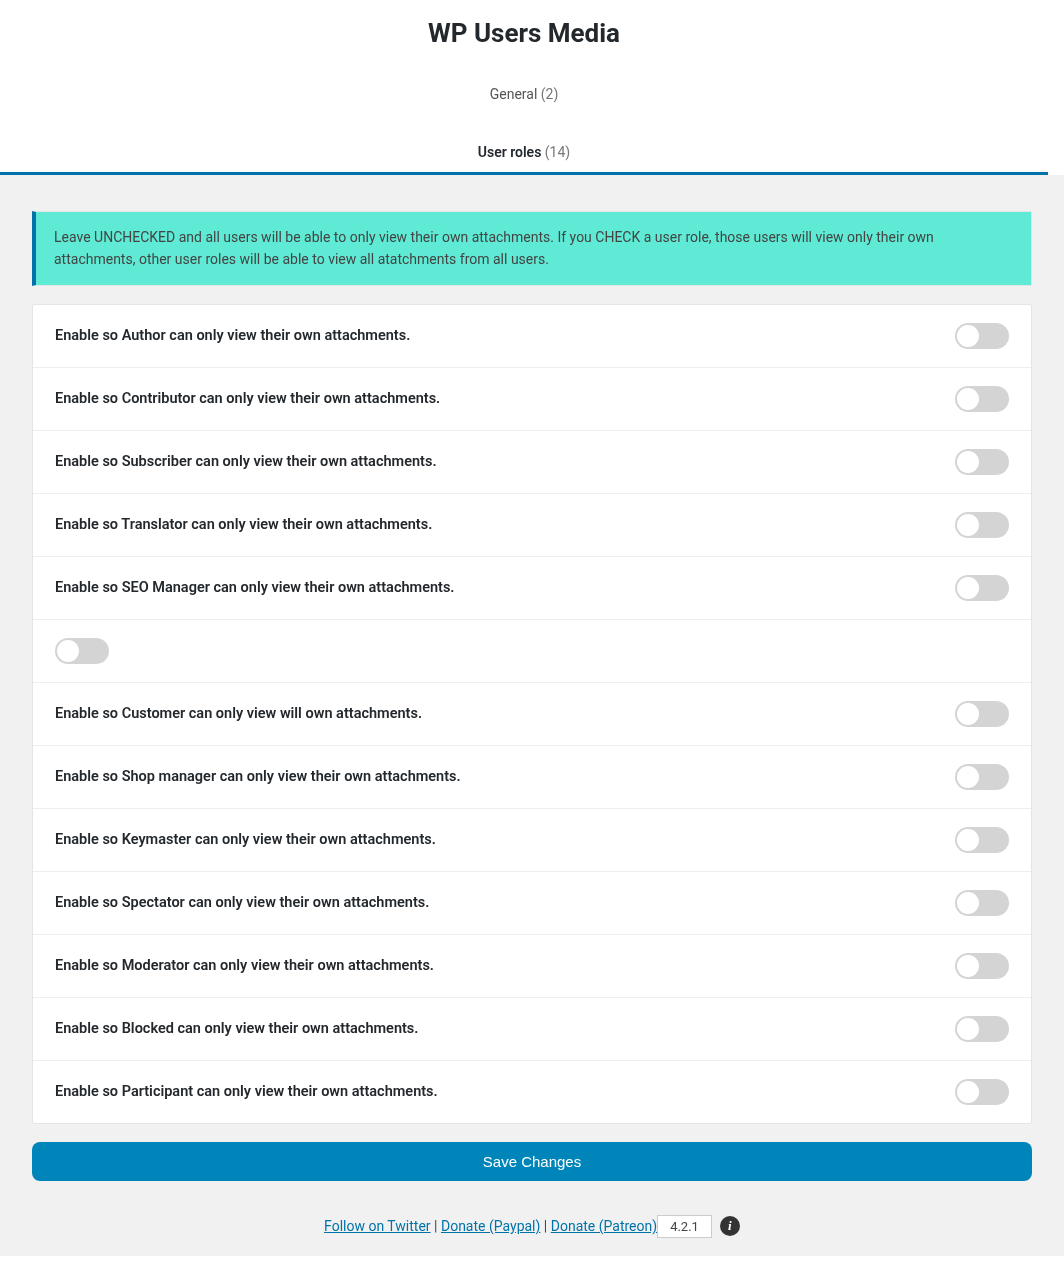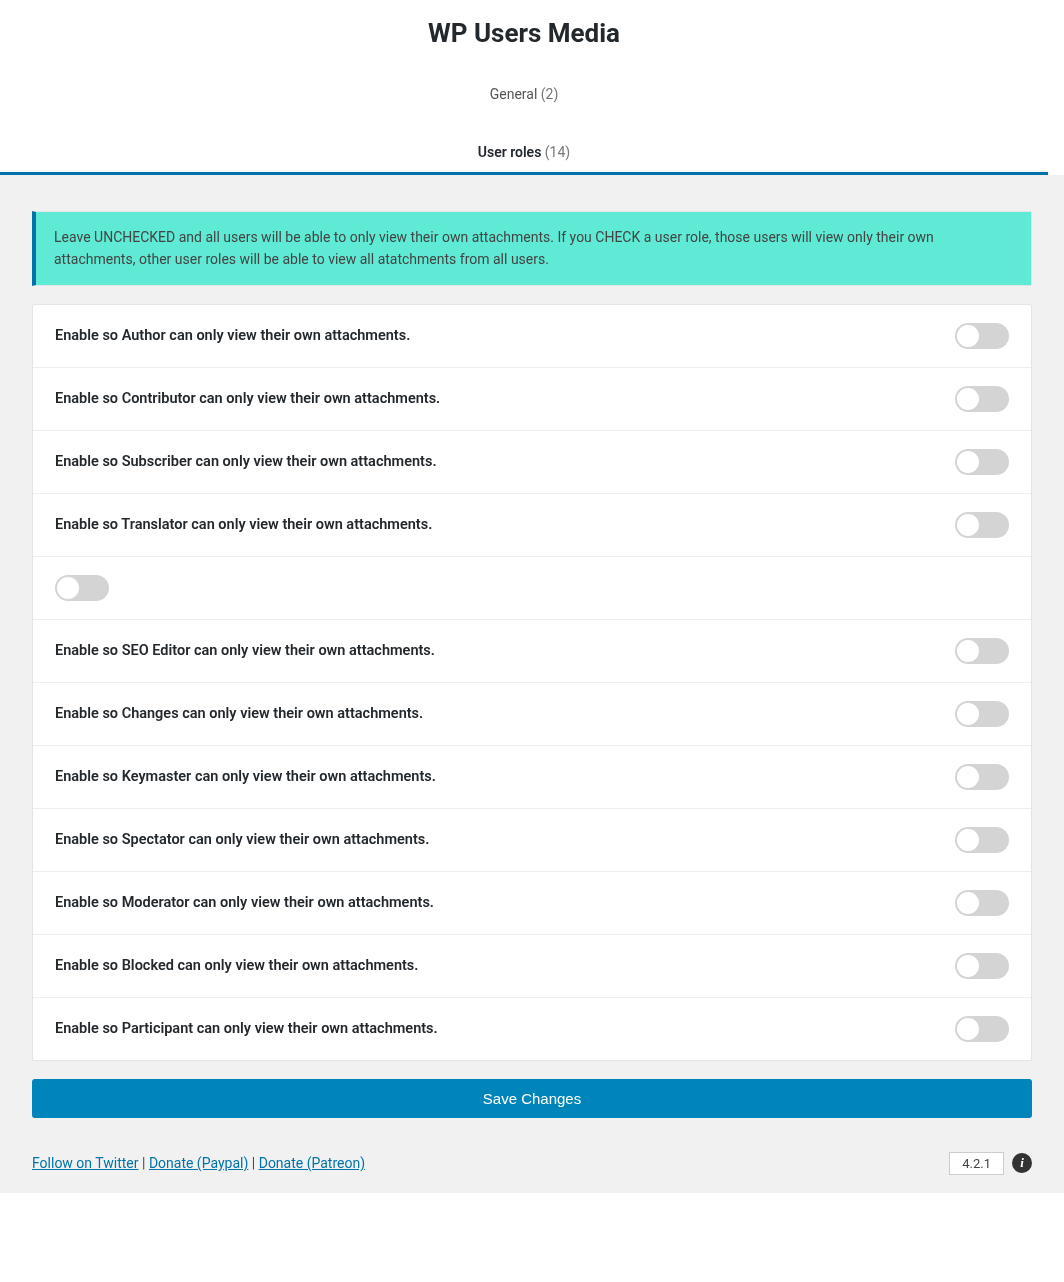--- a/index.html
+++ b/index.html
@@ -90,27 +90,27 @@
     top: 2px;
     left: 2px;
   }
   .save-btn {
     width: 100%;
     background: #0085ba;
     color: #fff;
     border: none;
     padding: 11px 0;
     font-size: 15px;
-    border-radius: 3px;
+    border-radius: 8px;
     cursor: pointer;
   }
   .footer {
     display: flex;
     align-items: center;
-    justify-content: space-between;
+    justify-content: center;
     padding: 14px 32px 18px 32px;
     font-size: 14px;
     background: #f1f1f1;
   }
   .footer-links a {
     color: #0073aa;
     text-decoration: underline;
   }
   .footer-links .sep { color: #444; }
   .footer-right {
@@ -173,32 +173,38 @@
           <div class="toggle-knob"></div>
         </div>
       </div>
       <div class="setting-row">
         <span>Enable so Translator can only view their own attachments.</span>
         <div class="toggle">
           <div class="toggle-knob"></div>
         </div>
       </div>
       <div class="setting-row">
-        <div class="toggle">
-          <div class="toggle-knob"></div>
-        </div>
-      </div>
-      <div class="setting-row">
-        <span>Enable so SEO Editor can only view their own attachments.</span>
-        <div class="toggle">
-          <div class="toggle-knob"></div>
-        </div>
-      </div>
-      <div class="setting-row">
-        <span>Enable so Changes can only view their own attachments.</span>
+        <span>Enable so SEO Manager can only view their own attachments.</span>
+        <div class="toggle">
+          <div class="toggle-knob"></div>
+        </div>
+      </div>
+      <div class="setting-row">
+        <div class="toggle">
+          <div class="toggle-knob"></div>
+        </div>
+      </div>
+      <div class="setting-row">
+        <span>Enable so Customer can only view will own attachments.</span>
+        <div class="toggle">
+          <div class="toggle-knob"></div>
+        </div>
+      </div>
+      <div class="setting-row">
+        <span>Enable so Shop manager can only view their own attachments.</span>
         <div class="toggle">
           <div class="toggle-knob"></div>
         </div>
       </div>
       <div class="setting-row">
         <span>Enable so Keymaster can only view their own attachments.</span>
         <div class="toggle">
           <div class="toggle-knob"></div>
         </div>
       </div>

